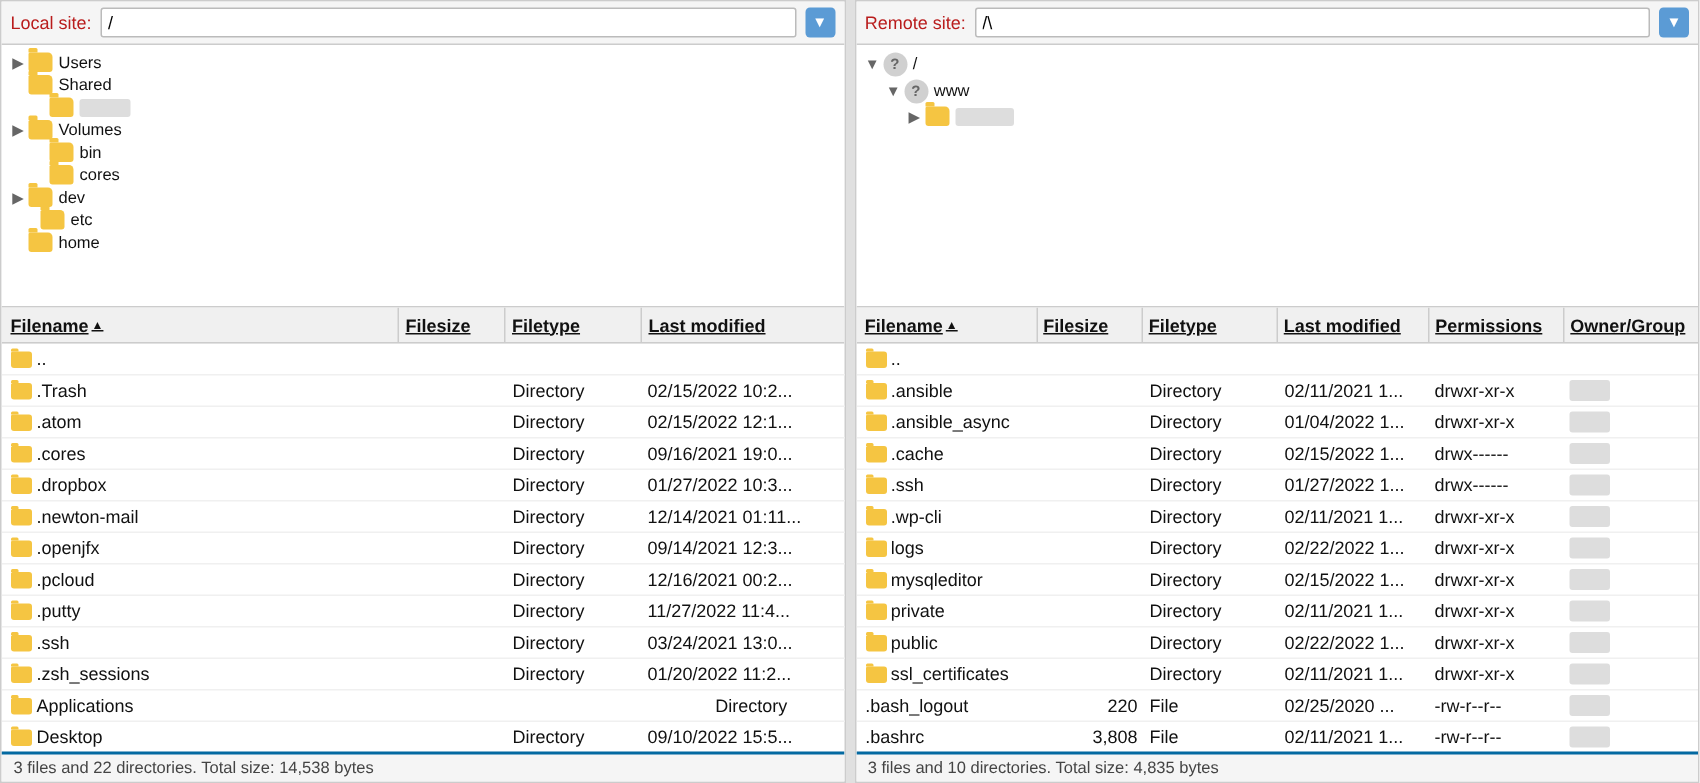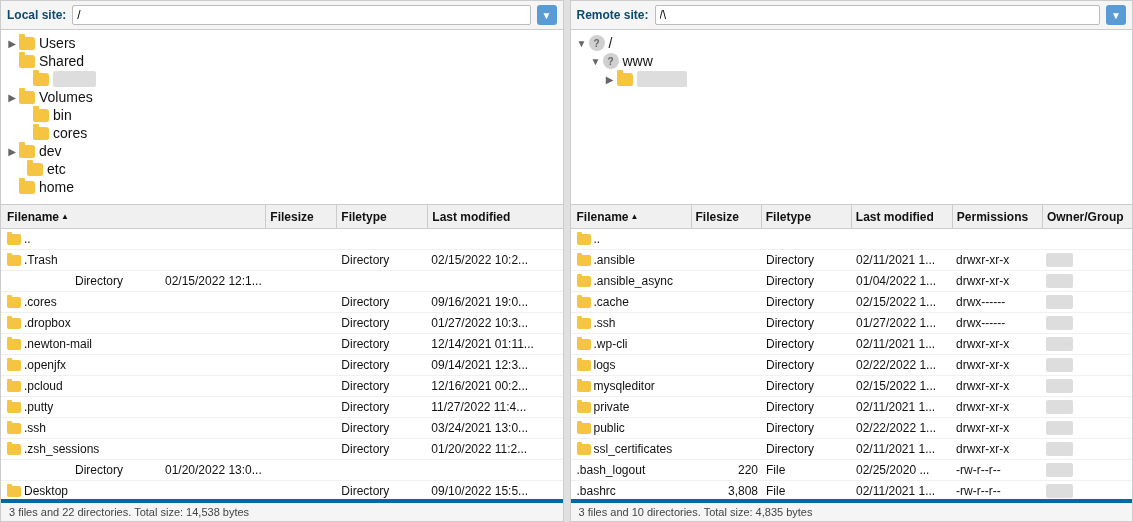--- a/index.html
+++ b/index.html
@@ -38,23 +38,22 @@
       align-items: center;
       padding: 4px 6px;
       background: #f5f5f5;
       border-bottom: 1px solid #ccc;
       gap: 6px;
       min-height: 28px;
     }
 
     .site-label {
       font-size: 12px;
-      color: #0c4a6e;
+      color: #b91c1c;
       white-space: nowrap;
-      font-weight: bold;
     }
 
     .site-path-input {
       flex: 1;
       height: 20px;
       font-size: 12px;
       border: 1px solid #bbb;
       border-radius: 2px;
       padding: 1px 4px;
       background: #fff;
@@ -131,21 +130,21 @@
       display: inline-flex;
       align-items: center;
       justify-content: center;
       font-size: 10px;
       font-weight: bold;
       color: #666;
       flex-shrink: 0;
     }
 
     .tree-item-label {
-      font-size: 14px;
+      font-size: 11px;
     }
 
     .divider {
       width: 6px;
       background: #e0e0e0;
       cursor: col-resize;
       flex-shrink: 0;
     }
 
     
@@ -172,20 +171,21 @@
     .col-lastmod  { flex: 1; padding: 3px 4px; min-width: 100px; }
     .col-perms    { width: 90px; padding: 3px 4px; }
     .col-owner    { width: 90px; padding: 3px 4px; }
 
     .col-header-btn {
       display: flex;
       align-items: center;
       gap: 2px;
       cursor: pointer;
       user-select: none;
+      text-decoration: underline;
     }
 
     .sort-icon {
       font-size: 8px;
     }
 
     .file-rows {
       overflow-y: auto;
       flex: 1;
     }
@@ -219,21 +219,21 @@
       top: -2px;
       left: 0;
       width: 5px;
       height: 2px;
       background: #f5c542;
       border-radius: 1px 1px 0 0;
     }
 
     .status-bar {
       background: #f5f5f5;
-      border-top: 4px solid #0369a1;
+      border-top: 2px solid #0369a1;
       padding: 3px 8px;
       font-size: 11px;
       color: #444;
     }
 
     .blurred-text {
       background: #ddd;
       border-radius: 2px;
       color: transparent;
       display: inline-block;
@@ -347,20 +347,24 @@
           <div class="file-row">
             <div class="col-filename">
               <span class="small-folder"></span>
               <span>.Trash</span>
             </div>
             <div class="col-filesize"></div>
             <div class="col-filetype">Directory</div>
             <div class="col-lastmod">02/15/2022 10:2...</div>
           </div>
           <div class="file-row">
+            <div class="col-filename">
+              <span class="small-folder"></span>
+              <span>.atom</span>
+            </div>
             <div class="col-filesize"></div>
             <div class="col-filetype">Directory</div>
             <div class="col-lastmod">02/15/2022 12:1...</div>
           </div>
           <div class="file-row">
             <div class="col-filename">
               <span class="small-folder"></span>
               <span>.cores</span>
             </div>
             <div class="col-filesize"></div>
@@ -424,23 +428,26 @@
           <div class="file-row">
             <div class="col-filename">
               <span class="small-folder"></span>
               <span>.zsh_sessions</span>
             </div>
             <div class="col-filesize"></div>
             <div class="col-filetype">Directory</div>
             <div class="col-lastmod">01/20/2022 11:2...</div>
           </div>
           <div class="file-row">
-            <div class="col-filesize"></div>
-            <div class="col-filetype">Directory</div>
-            <div class="col-lastmod">01/20/2022 13:0...</div>
+            <div class="col-filename">
+              <span class="small-folder"></span>
+              <span>Applications</span>
+            </div>
+            <div class="col-filesize"></div>
+            <div class="col-filetype">Directory</div>
           </div>
           <div class="file-row">
             <div class="col-filename">
               <span class="small-folder"></span>
               <span>Desktop</span>
             </div>
             <div class="col-filesize"></div>
             <div class="col-filetype">Directory</div>
             <div class="col-lastmod">09/10/2022 15:5...</div>
           </div>

